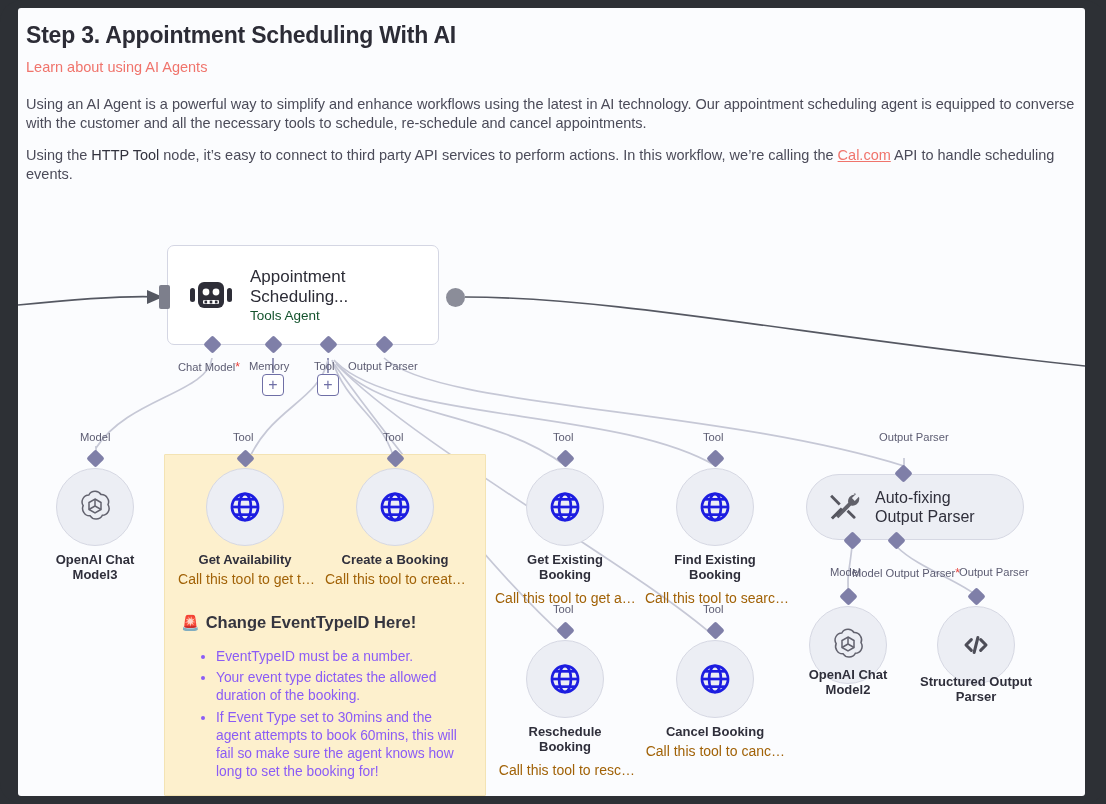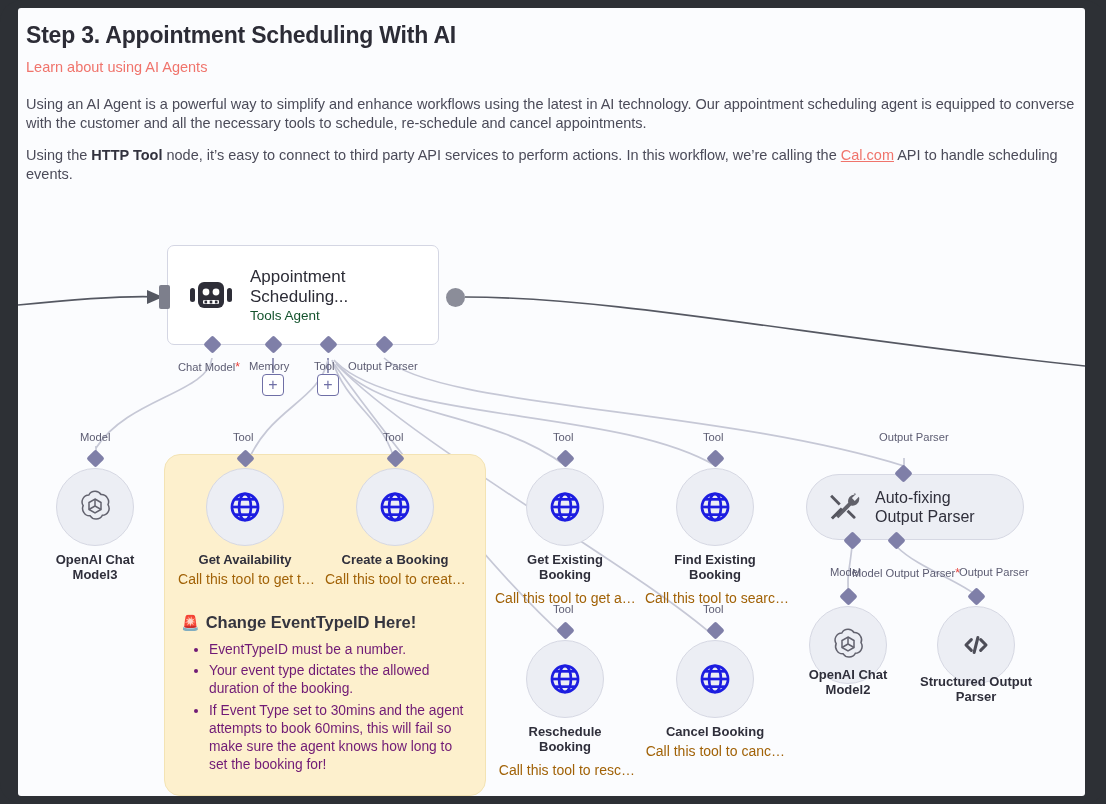--- a/index.html
+++ b/index.html
@@ -50,57 +50,57 @@
     margin-bottom: 20px;
   }
   .doc-para {
     font-size: 14.5px;
     line-height: 1.28;
     color: #4b4b59;
     margin: 0 0 14px 0;
     width: 1075px;
     white-space: normal;
   }
-  .doc-para b { color: #32323e; font-weight: bold; }
+  .doc-para b { color: #32323e; font-weight: normal; }
   .doc-para .redlink { color: #f0746c; }
 
   
   #canvas {
     position: absolute;
     left: 0; top: 0;
     width: 1067px; height: 788px;
   }
   #edges { position: absolute; left: 0; top: 0; width: 1067px; height: 788px; pointer-events: none; }
 
   
   #sticky-note {
     position: absolute;
     left: 146px; top: 446px;
     width: 322px; height: 342px;
     background: #fdf0cd;
     border: 1px solid #f3e3b4;
-    border-radius: 16px;
+    border-radius: 1px;
   }
   #sticky-body {
     position: absolute;
     left: 16px; top: 158px;
     width: 300px;
   }
   #sticky-heading {
     font-size: 16.5px;
     font-weight: bold;
     color: #35353f;
     margin: 0 0 6px 0;
   }
   #sticky-heading .emoji { font-size: 15px; margin-right: 6px; }
   #sticky-list {
-    margin: 9px; padding-left: 19px;
+    margin: 16px; padding-left: 19px;
     font-size: 13.8px;
     line-height: 1.32;
-    color: #701a75;
+    color: #8b5cf6;
   }
   #sticky-list li { margin-bottom: 3px; }
 
   
   #agent-node {
     position: absolute;
     left: 149px; top: 237px;
     width: 272px; height: 100px;
     background: #ffffff;
     border: 1.5px solid #d4d6e3;

